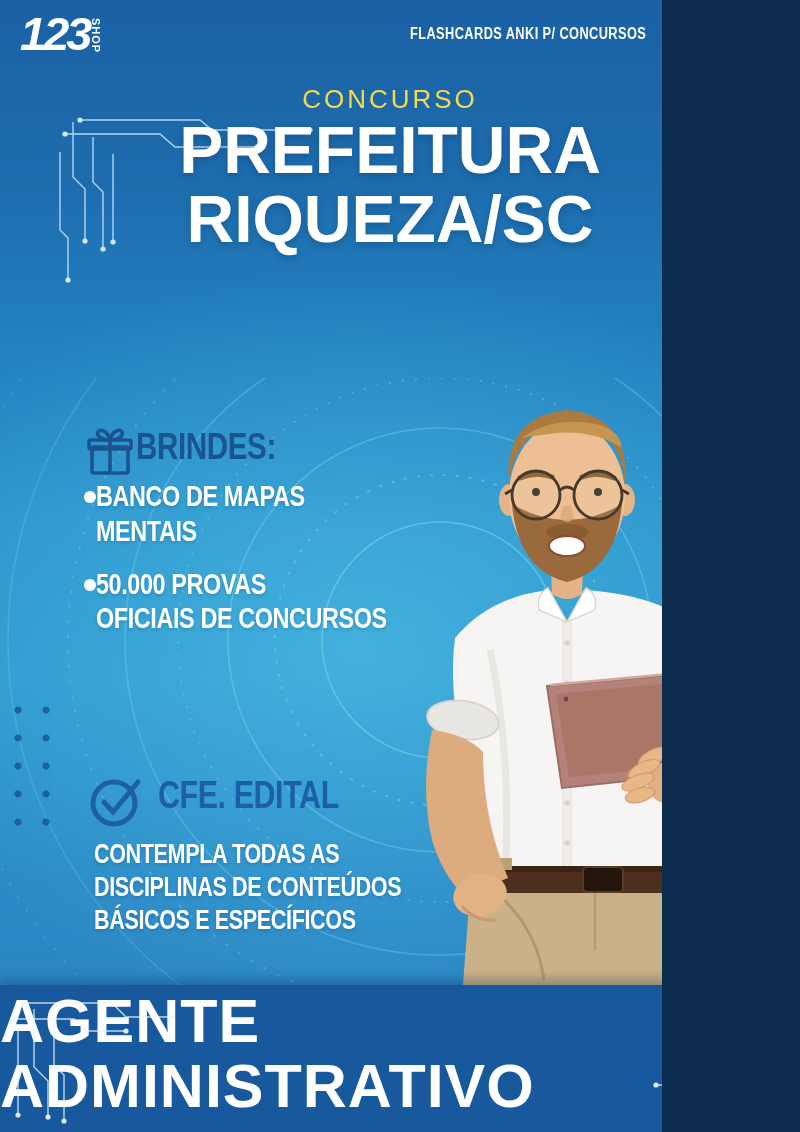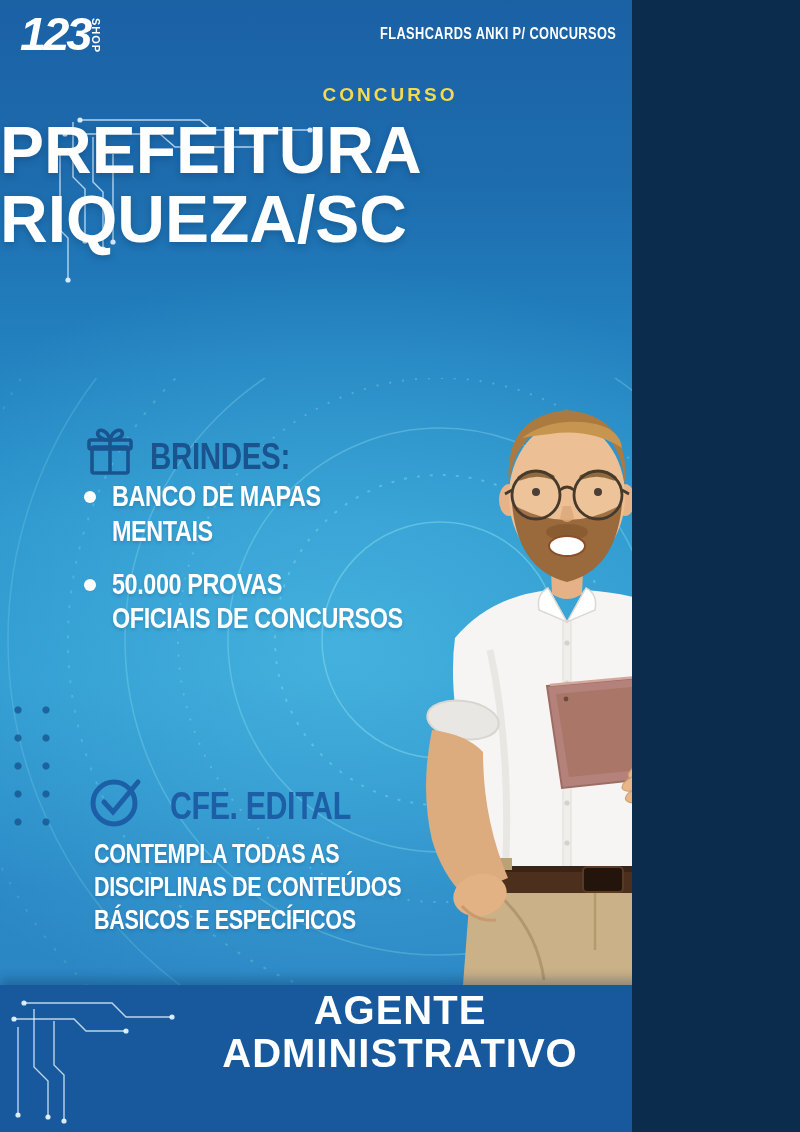--- a/index.html
+++ b/index.html
@@ -2,70 +2,71 @@
 <html><head>
 <meta charset="utf-8">
 <style>
   html,body{margin:0;padding:0;background:#0c2c4e;}
   .poster{
     position:relative;width:632px;height:1132px;overflow:hidden;
     font-family:"Liberation Sans",sans-serif;
     background:
       radial-gradient(ellipse 760px 560px at 54% 57%, rgba(86,198,234,.55), rgba(86,198,234,0) 68%),
       linear-gradient(180deg,#1a61a4 0%,#1d6cae 16%,#2280be 30%,#2a92cb 46%,#2d97ce 60%,#2a88c5 78%,#2e83c2 100%);
+    padding-left: 30px;
   }
   .abs{position:absolute;}
   
   .dots-right{left:748px;top:424px;width:62px;height:266px;z-index:3;
     background-image:radial-gradient(circle, rgba(120,215,240,.85) 3px, transparent 3.8px);
     background-size:29px 26px;}
   .dots-left{left:4px;top:696px;width:64px;height:140px;z-index:3;
     background-image:radial-gradient(circle, rgba(18,78,138,.72) 3.2px, transparent 4px);
     background-size:28px 28px;}
   svg.deco{z-index:3;}
   
   .logo{left:20px;top:10px;z-index:7;display:flex;align-items:center;color:#fff;}
   .logo-number{font-size:47px;font-weight:bold;font-style:italic;letter-spacing:-3px;line-height:1;}
   .logo-shop{writing-mode:vertical-rl;font-size:11px;font-weight:bold;letter-spacing:1px;margin-left:1px;margin-top:4px;}
   
   .tagline{right:16px;top:25px;z-index:7;color:#fff;font-weight:bold;font-size:16px;
     transform:scaleX(.8);transform-origin:right center;white-space:nowrap;letter-spacing:.5px;}
   
   .kicker{left:0;top:84px;width:780px;z-index:7;text-align:center;color:#f5d94f;
-    font-weight:bold;font-size:19px;letter-spacing:3px;}
-  .hero-title{left:0;top:116px;width:780px;z-index:7;text-align:left;color:#fff;
+    font-weight:normal;font-size:26px;letter-spacing:3px;}
+  .hero-title{left:0;top:116px;width:780px;z-index:7;text-align:center;color:#fff;
     font-weight:bold;font-size:66px;line-height:1.05;white-space:pre-line;letter-spacing:0px;
     text-shadow:0 3px 7px rgba(2,35,70,.25);}
   
   .format-banner{left:0;top:290px;width:800px;height:90px;z-index:6;background:#17599c;
     box-shadow:0 -5px 0 rgba(12,55,105,.45), 0 6px 10px rgba(8,40,80,.28);}
   .format-banner .label{display:block;line-height:90px;text-align:center;color:#f2d04c;
     font-weight:bold;font-size:52px;white-space:nowrap;transform:scaleX(.62);transform-origin:center;letter-spacing:-1px;}
   
-  .brindes-row{left:84px;top:426px;z-index:7;display:flex;align-items:flex-end;gap:14px;}
+  .brindes-row{left:84px;top:426px;z-index:7;display:flex;align-items:flex-start;}
   .brindes-heading{color:#1a548f;font-weight:bold;font-size:37px;transform:scaleX(.8);transform-origin:left center;white-space:nowrap;letter-spacing:-.5px;}
   .bonus-list{left:84px;top:479px;z-index:7;list-style:none;margin:0;padding:0;}
-  .bonus-list li{display:flex;gap:16px;margin-bottom:18px;color:#fff;}
+  .bonus-list li{display:flex;gap:0;margin-bottom:18px;color:#fff;}
   .bullet-dot{width:12px;height:12px;border-radius:50%;background:#fff;margin-top:12px;flex:none;}
   .bonus-text{font-weight:bold;font-size:30px;line-height:1.16;white-space:pre-line;
     transform:scaleX(.78);transform-origin:left top;letter-spacing:-.5px;
     text-shadow:0 2px 4px rgba(2,35,70,.18);}
   
-  .edital-row{left:88px;top:774px;z-index:7;display:flex;align-items:flex-end;gap:24px;}
+  .edital-row{left:88px;top:774px;z-index:7;display:flex;align-items:flex-start;gap:12px;}
   .edital-heading{color:#1d5fa6;font-weight:bold;font-size:38px;transform:scaleX(.8);transform-origin:left center;white-space:nowrap;letter-spacing:-.5px;}
   .edital-desc{left:94px;top:838px;z-index:7;color:#fff;font-weight:bold;font-size:27px;line-height:1.22;
     white-space:pre-line;transform:scaleX(.8);transform-origin:left top;letter-spacing:-.5px;
     text-shadow:0 2px 4px rgba(2,35,70,.18);}
   
   .pdf-badge{left:702px;top:874px;z-index:7;}
   
   .role-banner{left:0;top:985px;width:800px;height:147px;z-index:6;background:#17599c;
     box-shadow:0 -6px 10px rgba(8,40,80,.3);}
-  .role-title{position:absolute;left:0;top:4px;width:800px;text-align:center;color:#fff;
-    font-weight:bold;font-size:40px;line-height:1.07;white-space:pre-line;letter-spacing:1px;}
+  .role-title{position:absolute;left:0;top:4px;width:800px;color:#fff;
+    font-weight:bold;font-size:61px;line-height:1.07;white-space:pre-line;letter-spacing:1px;}
   .man-svg{left:370px;top:388px;z-index:4;}
   .circles-svg{left:0;top:378px;z-index:2;}
 </style>
 </head>
 <body>
 
 <div class="poster">
 
   <svg class="abs circles-svg" width="800" height="610" viewBox="0 0 800 610">
     <g fill="none" stroke="#8fe0f0">

